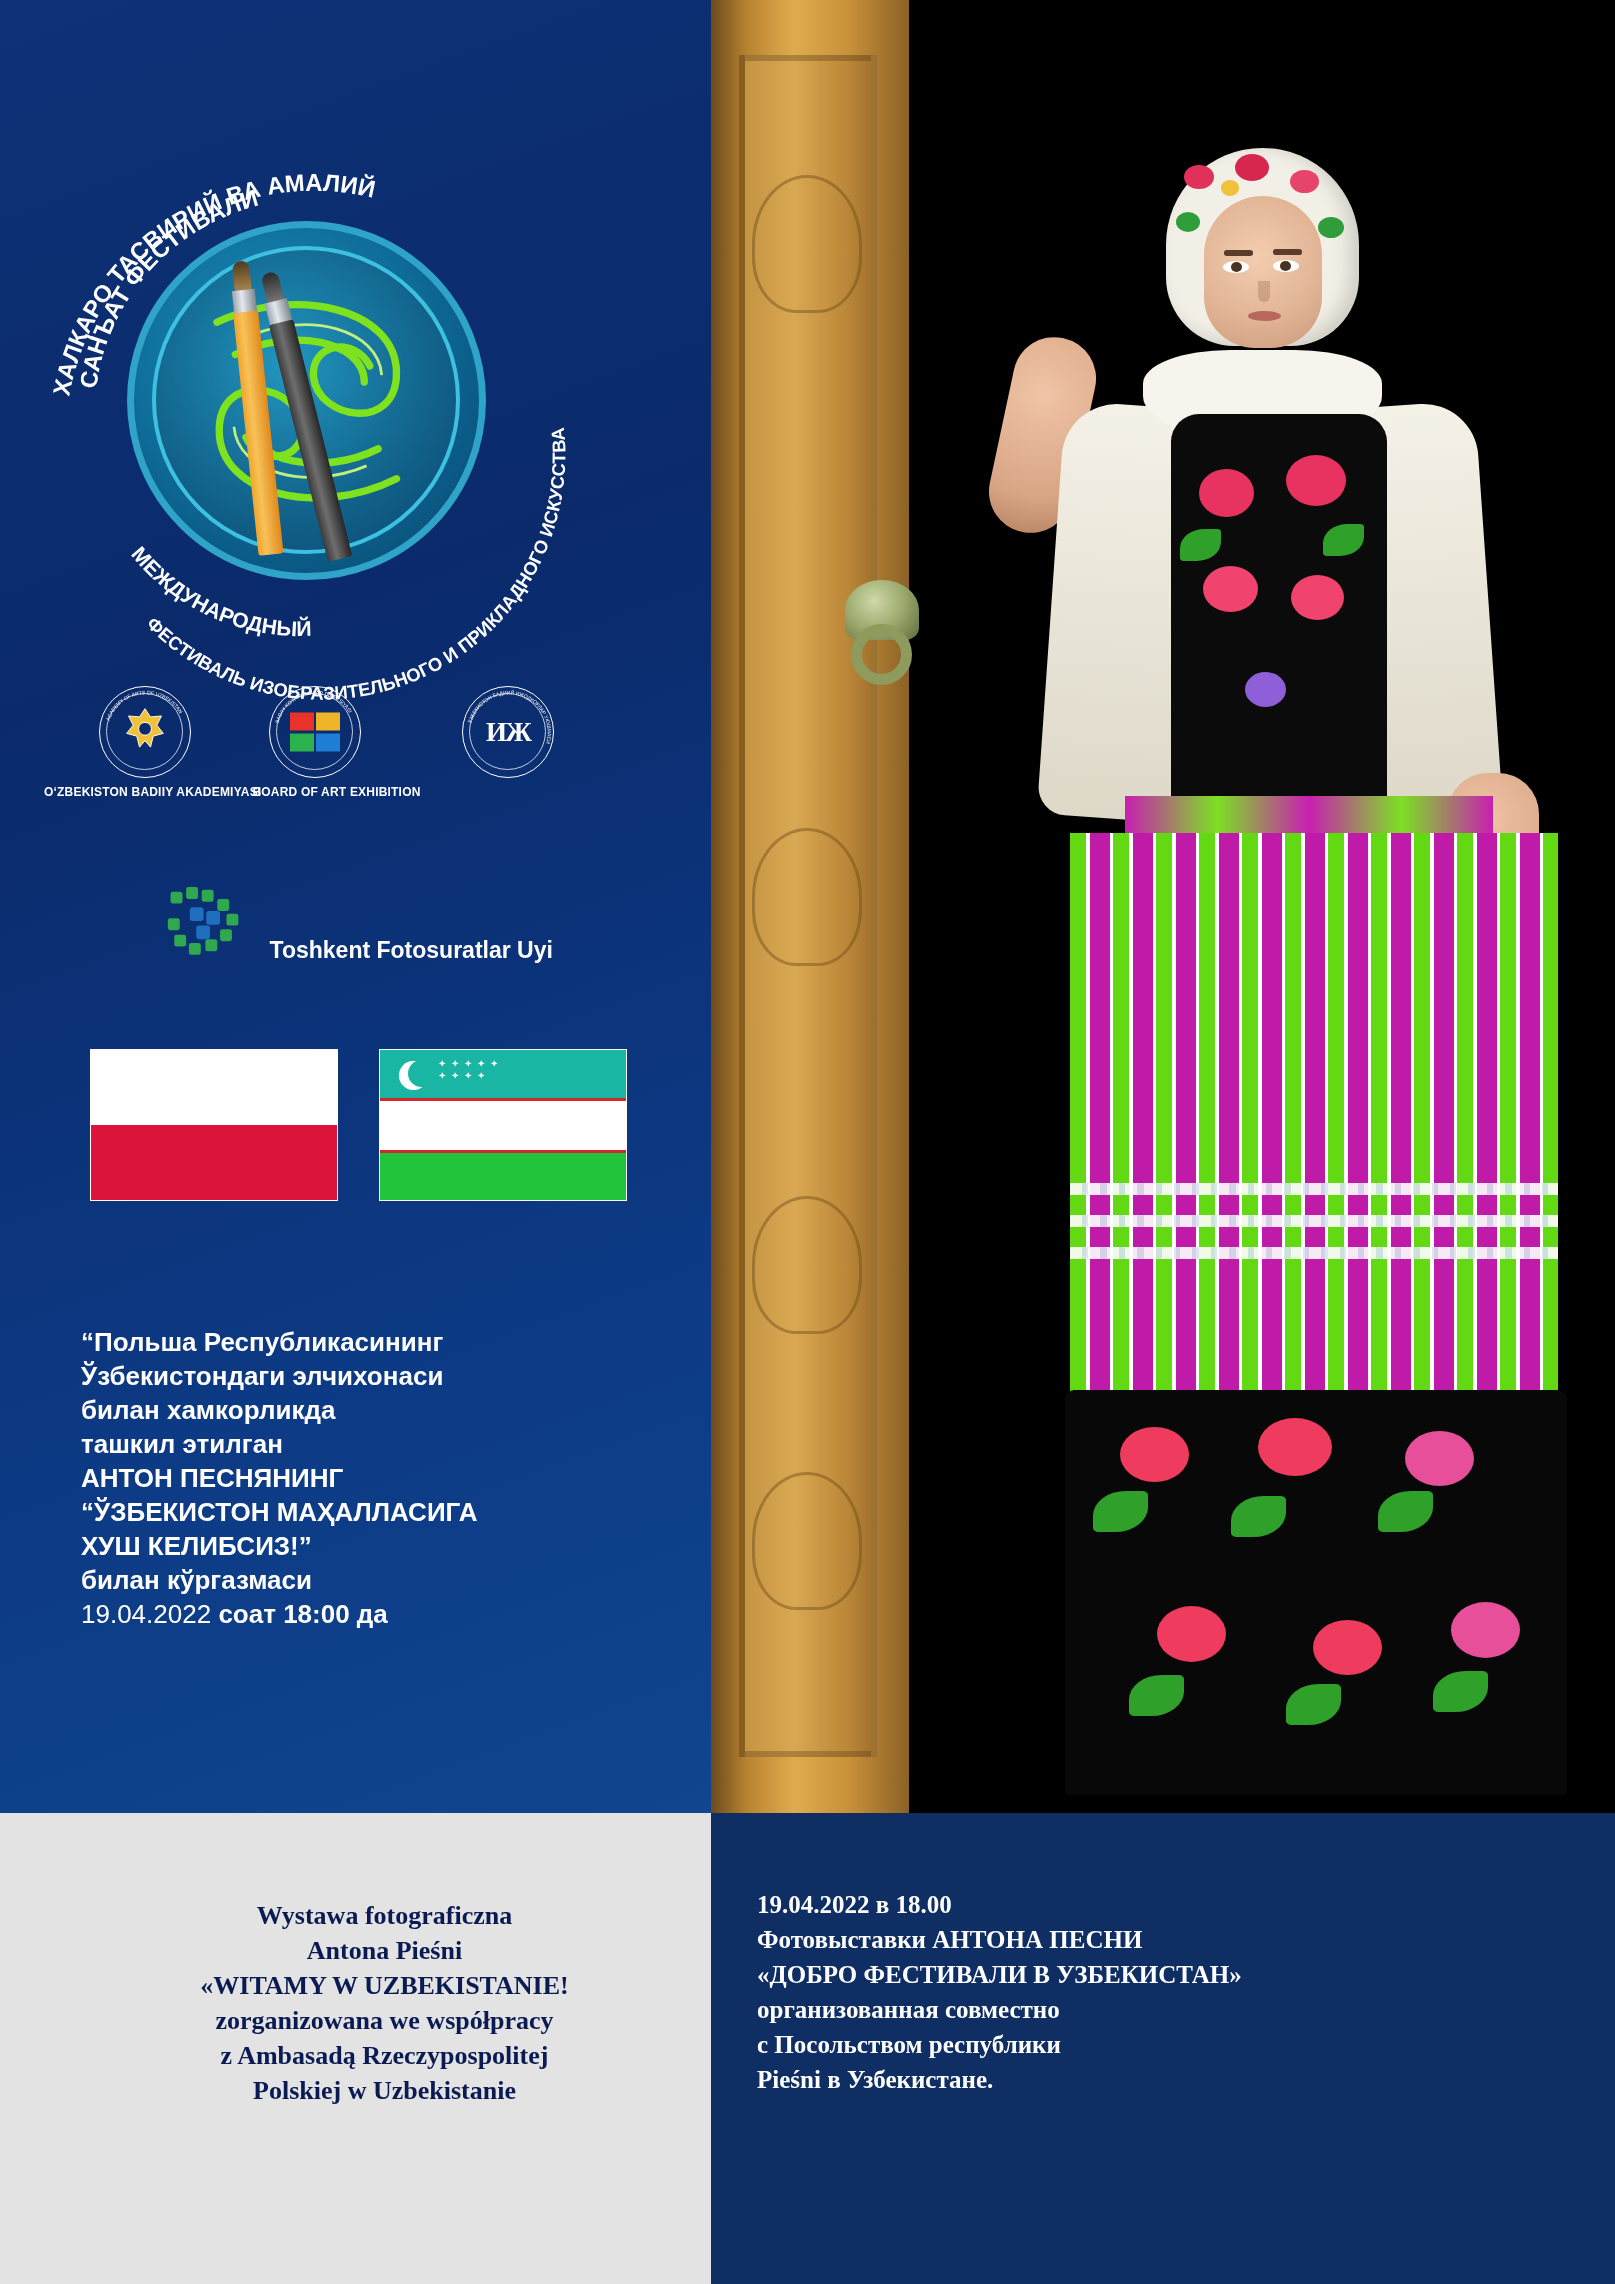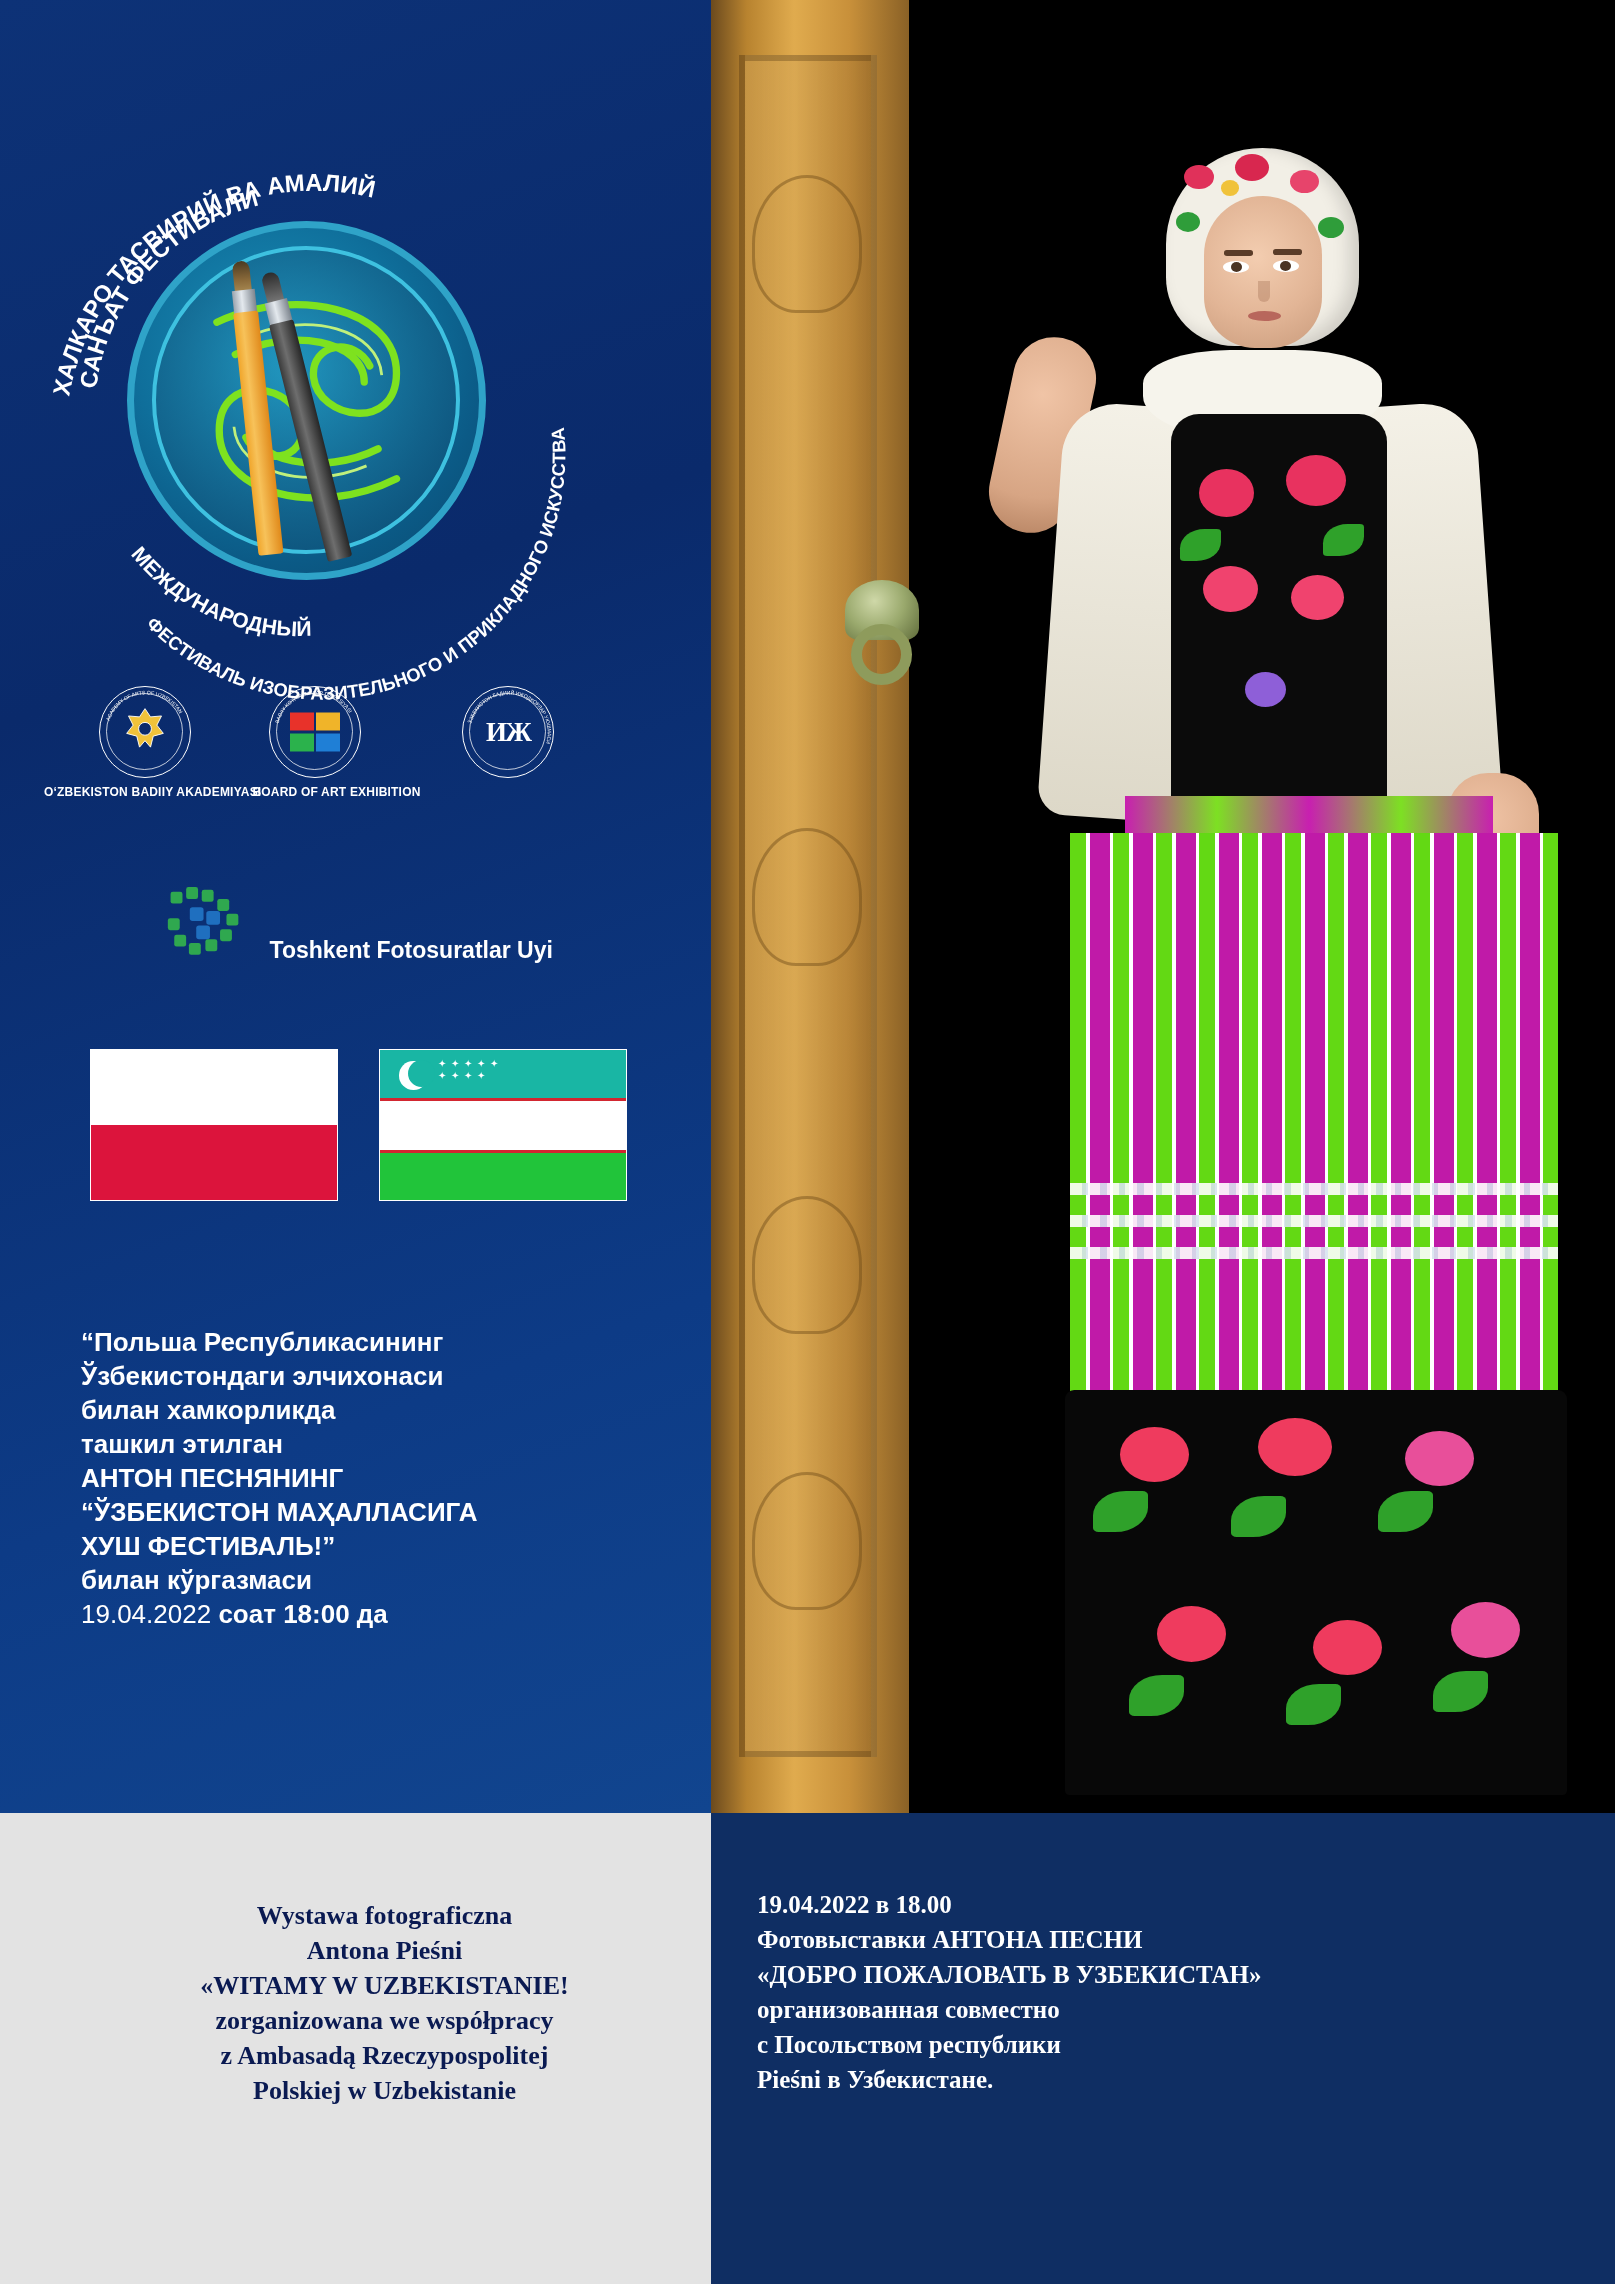--- a/index.html
+++ b/index.html
@@ -580,21 +580,21 @@
       </div>
     </div>
 
     <div class="uz-block">
       <div class="uz-line">“Польша Республикасининг</div>
       <div class="uz-line">Ўзбекистондаги элчихонаси</div>
       <div class="uz-line">билан хамкорликда</div>
       <div class="uz-line">ташкил этилган</div>
       <div class="uz-line">АНТОН ПЕСНЯНИНГ</div>
       <div class="uz-line">“ЎЗБЕКИСТОН МАҲАЛЛАСИГА</div>
-      <div class="uz-line">ХУШ ФЕСТИВАЛЬ!”</div>
+      <div class="uz-line">ХУШ КЕЛИБСИЗ!”</div>
       <div class="uz-line">билан кўргазмаси</div>
       <div class="uz-line reg">
         <span>19.04.2022</span>
         <span style="font-weight:bold;">соат 18:00 да</span>
       </div>
     </div>
   </div>
 
   <div class="photo">
 
@@ -681,20 +681,20 @@
       <div class="pl-line">Antona Pieśni</div>
       <div class="pl-line">«WITAMY W UZBEKISTANIE!</div>
       <div class="pl-line">zorganizowana we współpracy</div>
       <div class="pl-line">z Ambasadą Rzeczypospolitej</div>
       <div class="pl-line">Polskiej w Uzbekistanie</div>
     </div>
 
     <div class="ru-block">
       <div class="ru-line">19.04.2022 в 18.00</div>
       <div class="ru-line"> Фотовыставки АНТОНА ПЕСНИ</div>
-      <div class="ru-line">«ДОБРО ПОЖАЛОВАТЬ В УЗБЕКИСТАН»</div>
+      <div class="ru-line">«ДОБРО ФЕСТИВАЛИ В УЗБЕКИСТАН»</div>
       <div class="ru-line reg">организованная совместно</div>
       <div class="ru-line reg">с Посольством республики</div>
       <div class="ru-line reg">Pieśni в Узбекистане.</div>
     </div>
   </div>
 </div>
 
 
 </body></html>

